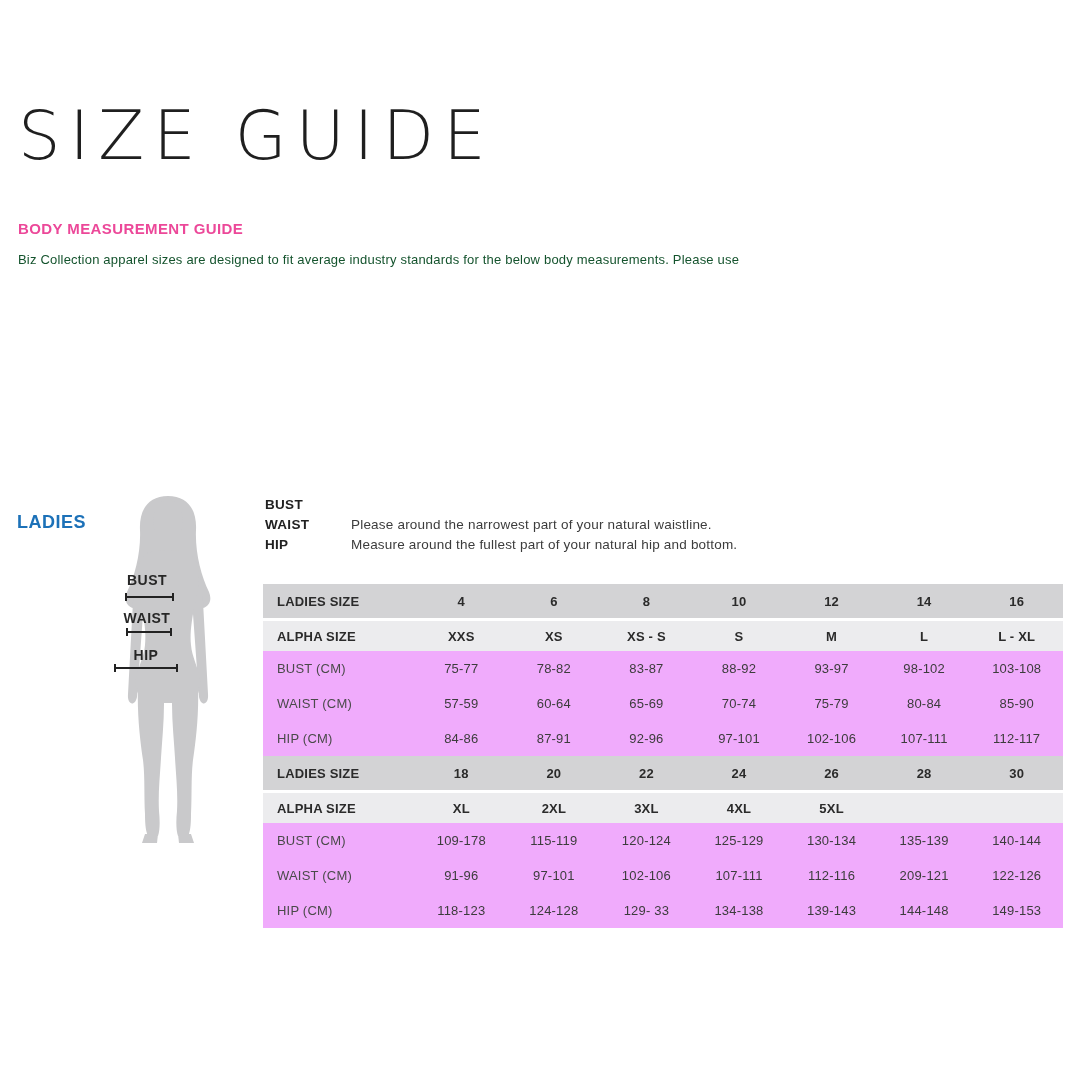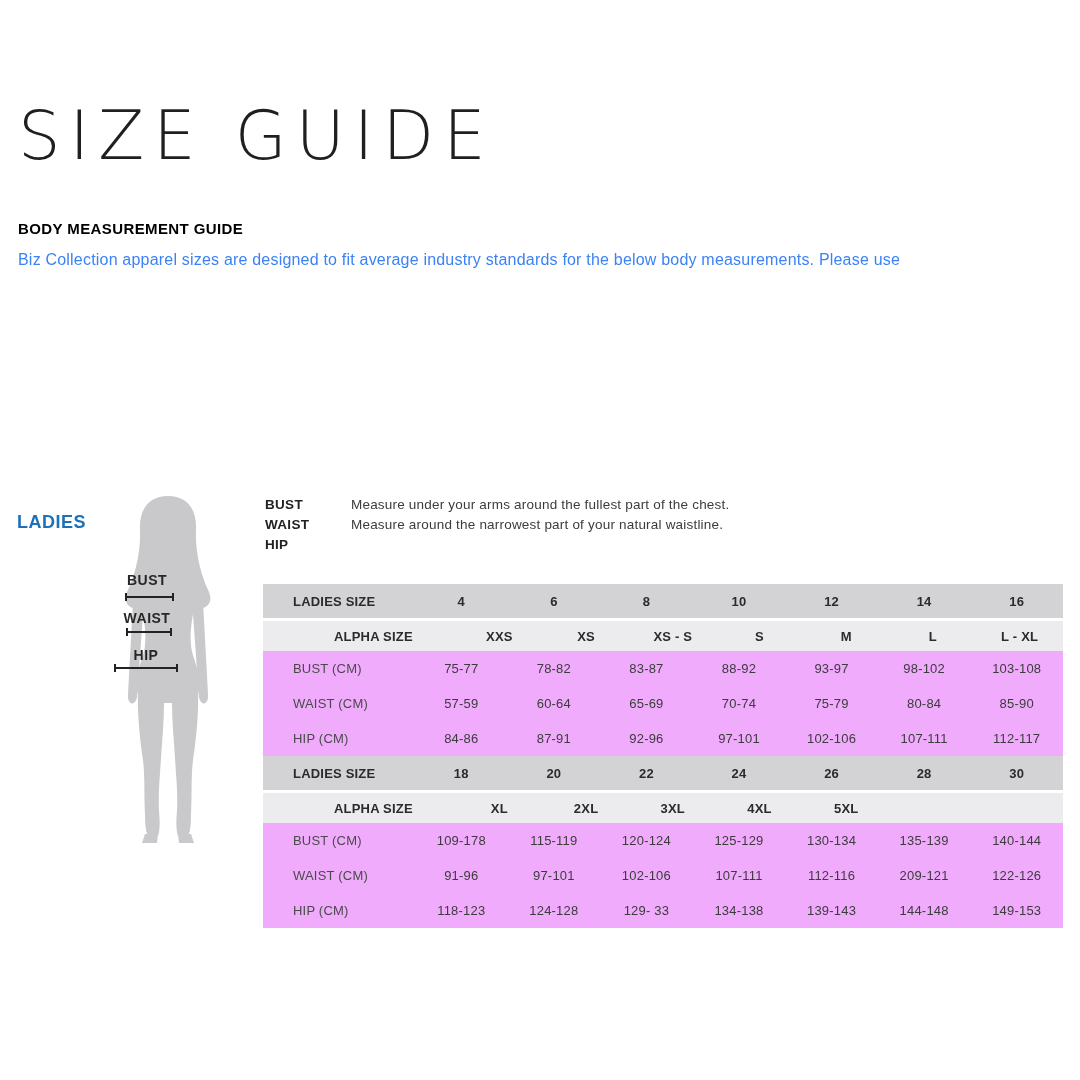--- a/index.html
+++ b/index.html
@@ -10,25 +10,25 @@
   .page-title{
     position:absolute; left:18px; top:100px;
     font-family:"DejaVu Sans", sans-serif;
     font-size:67px; font-weight:100; letter-spacing:9px;
     color:#1f1f1f; line-height:1.1; white-space:nowrap;
   }
 
   
   .section-heading{
     position:absolute; left:18px; top:220px;
-    font-size:15px; font-weight:bold; letter-spacing:.4px; color:#000000;
+    font-size:15px; font-weight:bold; letter-spacing:.4px; color:#ec4899;
   }
   .intro{
     position:absolute; left:18px; top:246px; width:1052px;
-    font-size:16px; color:#3b82f6; letter-spacing:.2px;
+    font-size:13px; color:#14532d; letter-spacing:.2px;
   }
   .intro .line{display:block; line-height:27px;}
 
   
   .ladies-label{
     position:absolute; left:17px; top:500px;
     font-size:18px; font-weight:bold; letter-spacing:.5px; color:#1c71b8;margin-top:12px;
   }
 
   
@@ -57,25 +57,25 @@
   
   .instructions{position:absolute; left:265px; top:495px;}
   .instr-row{display:flex; line-height:20px;}
   .instr-term{width:86px; font-size:13.5px; font-weight:bold; color:#222; letter-spacing:.3px;}
   .instr-text{font-size:13.5px; color:#3c3c3c; letter-spacing:.2px;}
 
   
   .size-table{position:absolute; left:263px; top:584px; width:800px;}
   .trow{display:grid; grid-template-columns:152px repeat(7,1fr); align-items:center;}
   .trow.dark{background:#d3d3d5; height:34px; margin-bottom:3px;}
-  .trow.light{background:#ececee; height:30px;padding-left:41px;}
+  .trow.light{background:#ececee; height:30px;}
   .trow.row-data{background:#f0abfc; height:35px;}
   .tcell{font-size:13px; text-align:center; color:#3c3c3c; letter-spacing:.2px;}
   .trow.dark .tcell, .trow.light .tcell{font-weight:bold; color:#2b2b2b;}
-  .tcell.label{text-align:left; padding-left:14px;margin-left:16px;}
+  .tcell.label{text-align:left; padding-left:14px;}
   .trow.row-data .tcell.label{color:#4a4a4a;}
 </style>
 </head>
 <body>
 
 <div class="page">
 
   <div class="page-title">SIZE GUIDE</div>
 
   <div class="section-heading">BODY MEASUREMENT GUIDE</div>
@@ -114,28 +114,28 @@
     <div class="mline bust"></div>
     <div class="fig-label waist">WAIST</div>
     <div class="mline waist"></div>
     <div class="fig-label hip">HIP</div>
     <div class="mline hip"></div>
   </div>
 
   <div class="instructions">
     <div class="instr-row">
       <div class="instr-term">BUST</div>
-      <div class="instr-text">Measure under your arms around the fullest part of the chest.</div>
     </div>
     <div class="instr-row">
       <div class="instr-term">WAIST</div>
-      <div class="instr-text">Measure around the narrowest part of your natural waistline.</div>
+      <div class="instr-text">Please around the narrowest part of your natural waistline.</div>
     </div>
     <div class="instr-row">
       <div class="instr-term">HIP</div>
+      <div class="instr-text">Measure around the fullest part of your natural hip and bottom.</div>
     </div>
   </div>
 
   <div class="size-table">
       <div class="trow dark">
         <div class="tcell label">LADIES SIZE</div>
         <div class="tcell">4</div>
         <div class="tcell">6</div>
         <div class="tcell">8</div>
         <div class="tcell">10</div>

